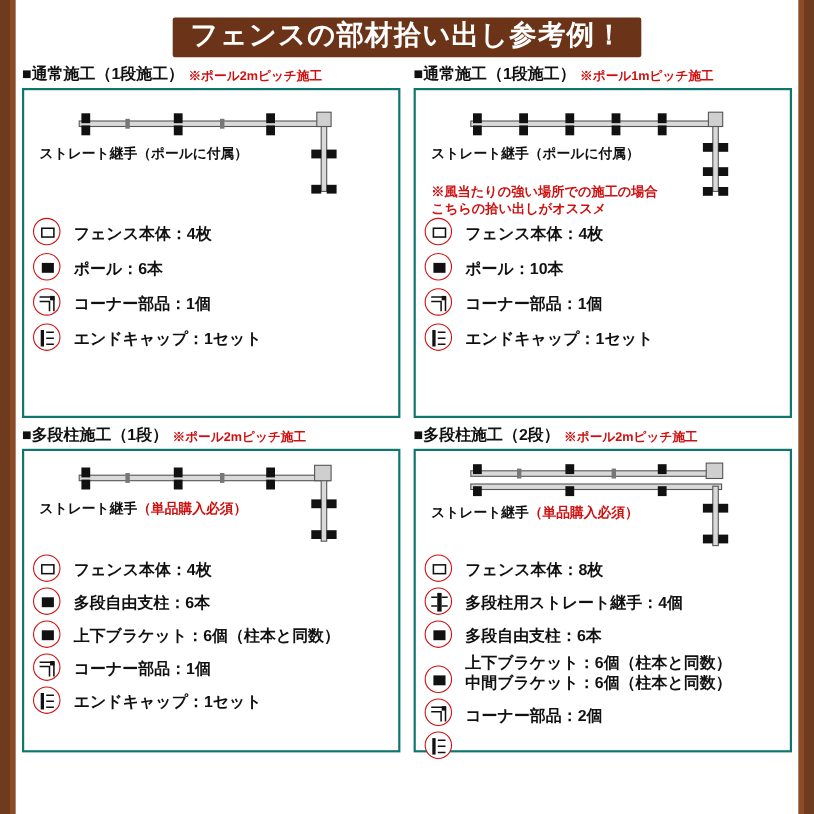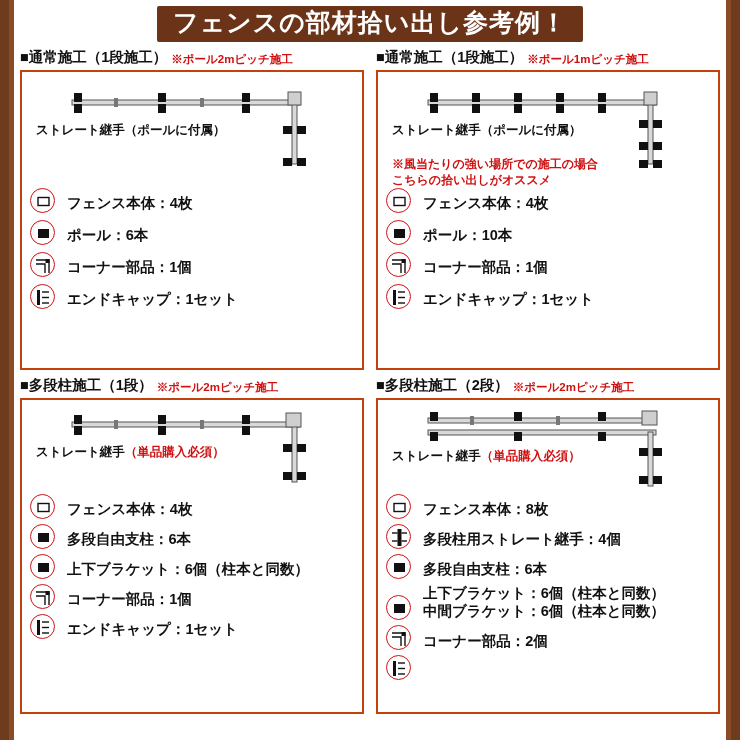--- a/index.html
+++ b/index.html
@@ -24,21 +24,21 @@
   .edge.left .inner { right:0; }
   .edge.right .inner { left:0; }
 
   .page {
     position:absolute; left:14px; right:14px; top:0; bottom:0;
     padding:0;
   }
 
   
   .title-wrap {
-    margin:6px 0 6px 0;
+    margin:16px 0 6px 0;
     text-align:center;
   }
   .title {
     display:inline-block;
     background:#6b3317;
     color:#ffffff;
     font-size:25px;
     font-weight:bold;
     letter-spacing:1px;
     padding:3px 16px 5px 16px;
@@ -69,27 +69,27 @@
     font-weight:bold;
     color:#111;
   }
   .panel-note {
     font-size:11.5px;
     font-weight:bold;
     color:#cf1010;
   }
 
   .box {
-    border:2px solid #c2410c;
+    border:2px solid #0f766e;
     background:#fff;
     padding:6px 8px 8px 8px;
     height:300px;
     position:relative;
   }
-  .box.tall { height:316px; }
+  .box.tall { height:276px; }
 
   
   .diagram {
     position:relative;
     height:104px;
     margin:2px 0 4px 0;
   }
   .diagram svg { display:block; }
   .dlabel {
     position:absolute;

